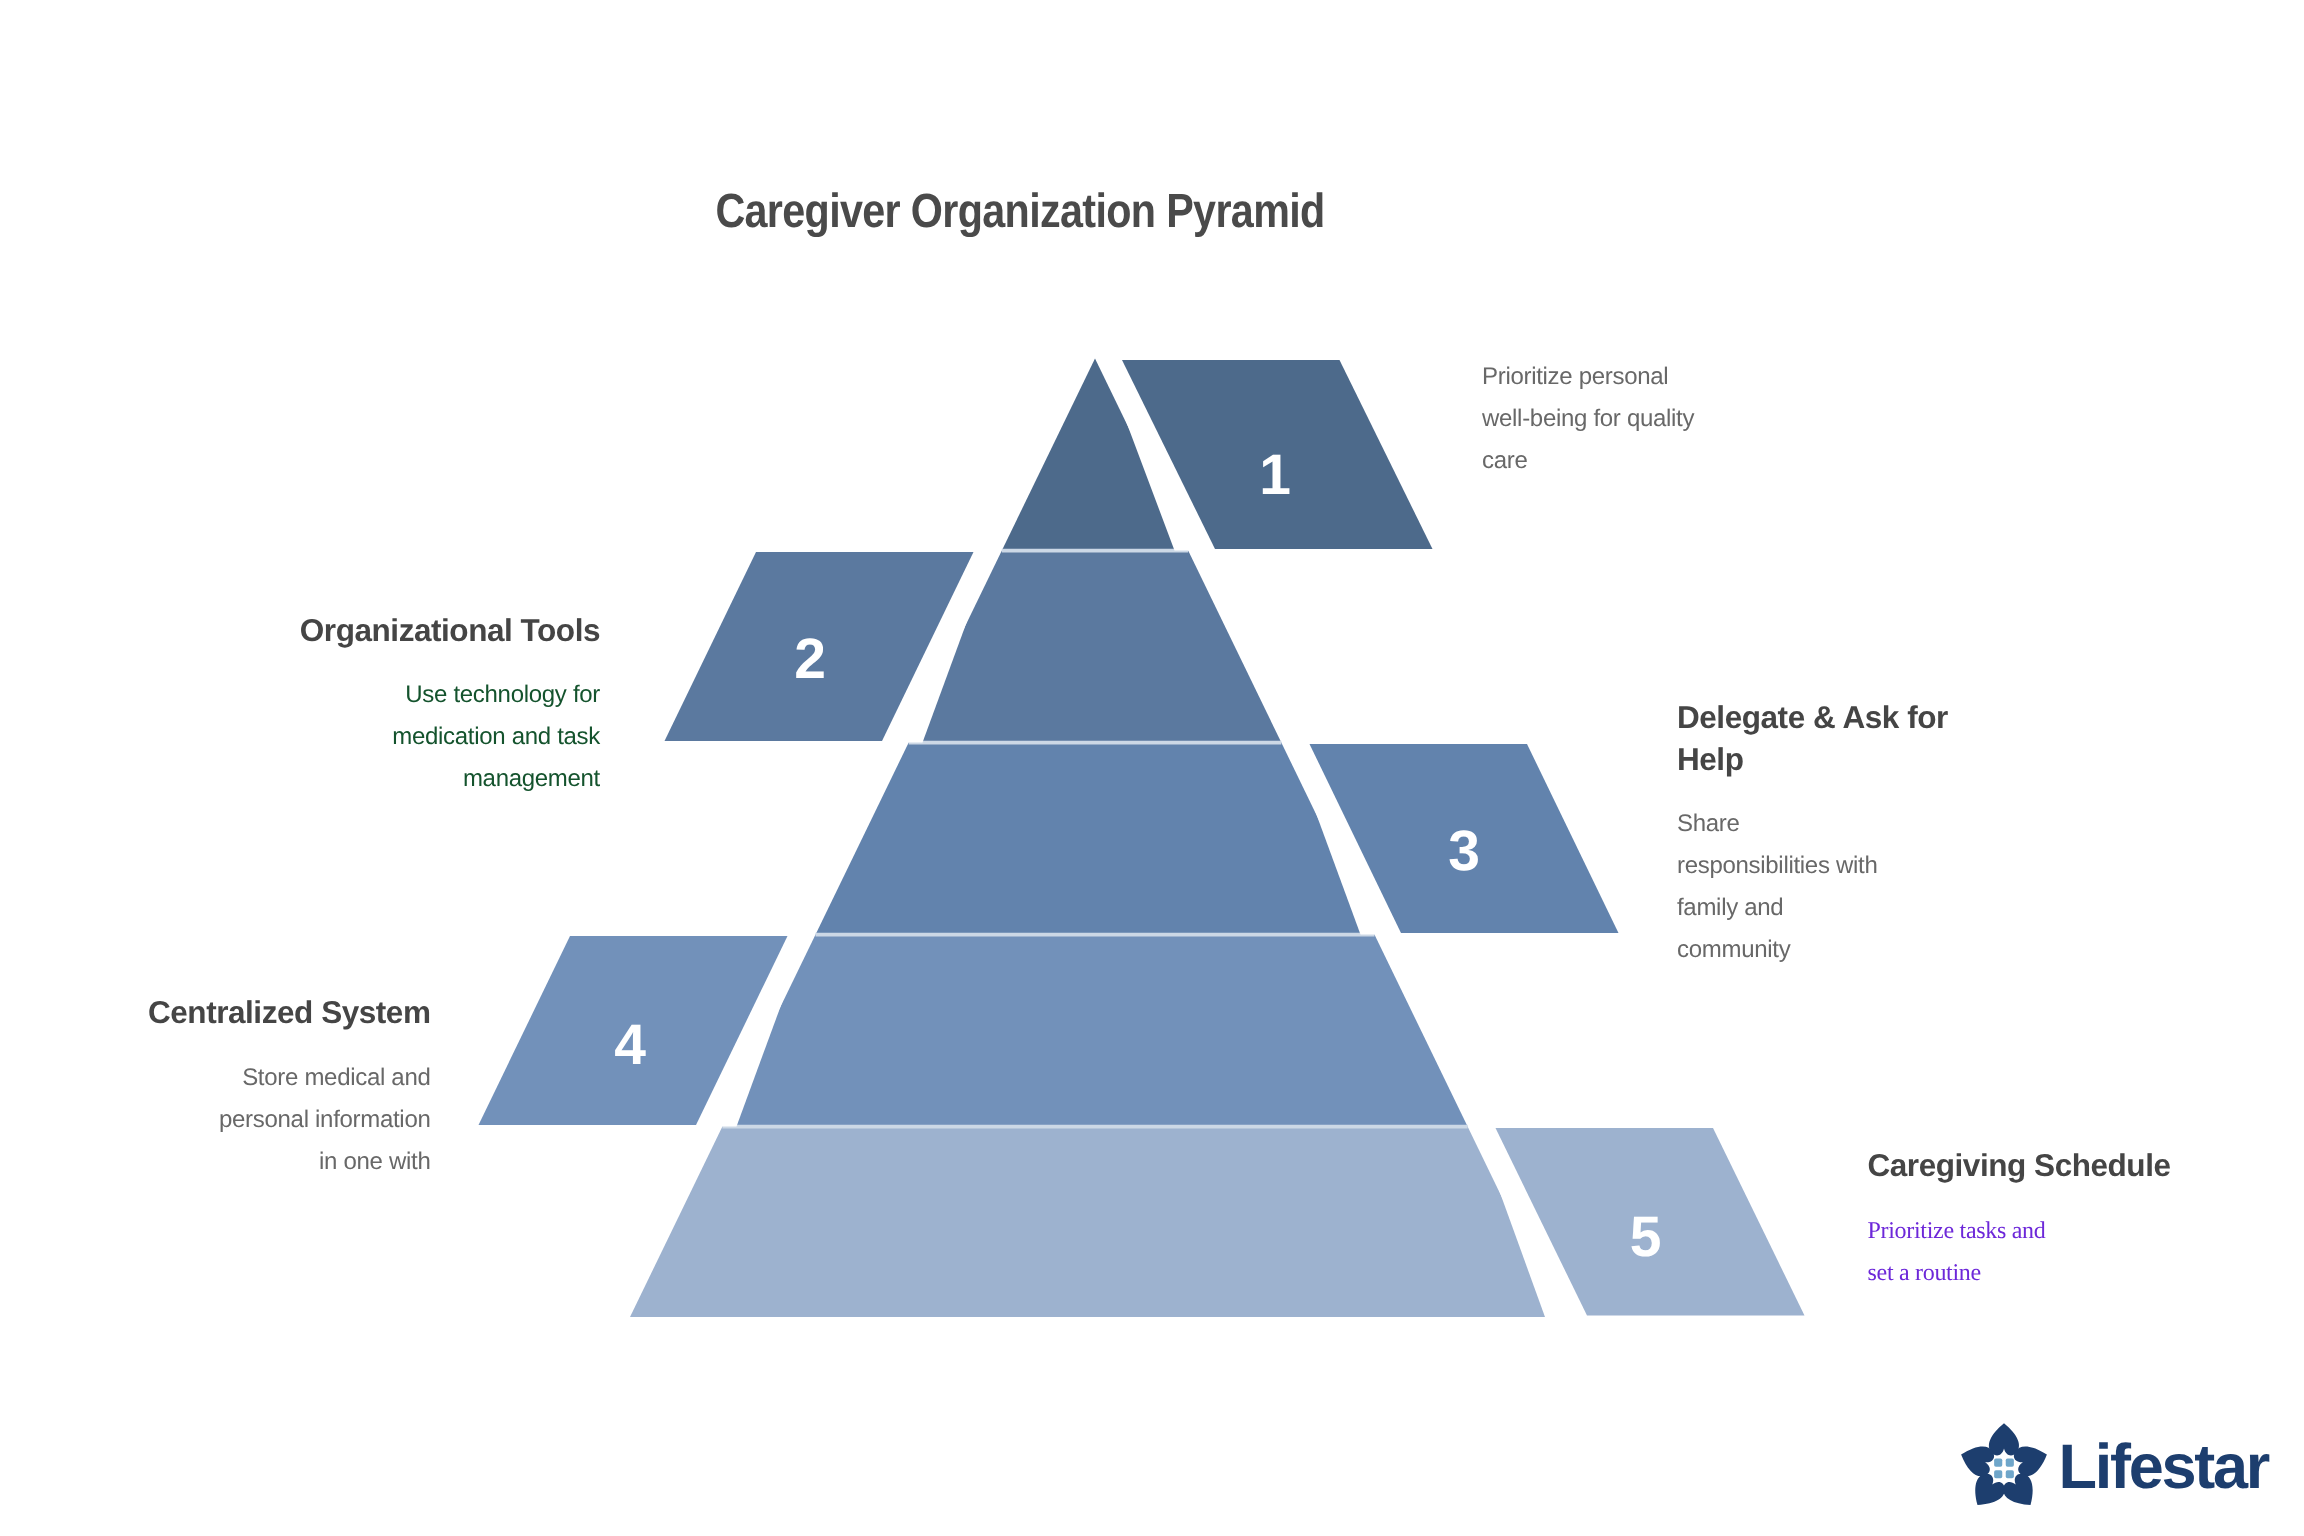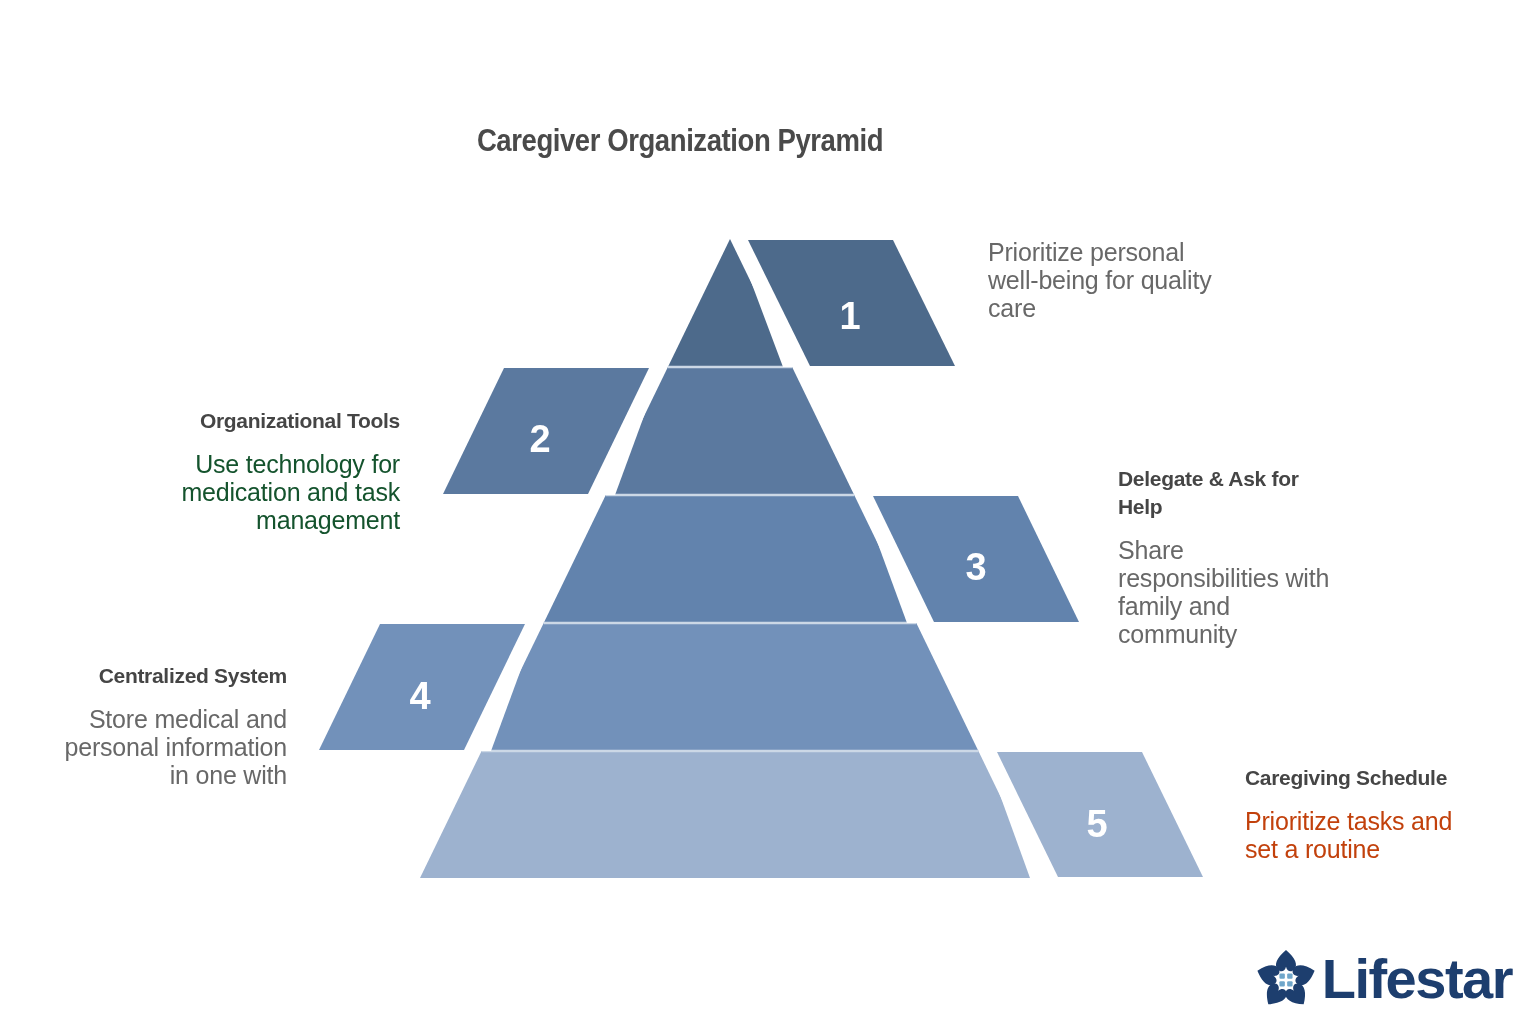--- a/index.html
+++ b/index.html
@@ -17,35 +17,35 @@
   .tab-num {
     font-family:"Liberation Sans", sans-serif;
     font-weight:bold; font-size:38px; text-anchor:middle;
   }
   .level-text { position:absolute; width:260px; }
   .level-text .heading {
     font-size:21px; font-weight:bold; line-height:28px;
     white-space:pre-line; letter-spacing:-0.3px;
   }
   .level-text .desc {
-    margin-top:15px; font-size:25px; line-height:28px;
+    margin-top:15px; font-size:16px; line-height:28px;
     white-space:pre-line; letter-spacing:-0.2px;
   }
   .align-right { text-align:right;margin-top:40px; }
   #lt1 { left:988px;  top:223px; }
   #lt2 { right:1136px; top:367px; }
   #lt3 { left:1118px; top:465px; }
   #lt4 { right:1249px; top:622px; }
   #lt5 { left:1245px; top:764px; }
   .logo {
     position:absolute; top:946px; right:24px;
     display:flex; align-items:center; gap:6px;
   }
   .logo-text {
-    font-size:56px; font-weight:bold; letter-spacing:-1.5px;
+    font-size:42px; font-weight:bold; letter-spacing:-1.5px;
   }
 </style>
 </head>
 <body>
 
 <div class="stage" style="background-color: rgb(255, 255, 255);">
 
   <h1 class="title" style="color: rgb(74, 74, 74);">Caregiver Organization Pyramid</h1>
 
   <svg class="pyramid" viewBox="0 0 1536 1024">
@@ -104,21 +104,21 @@
 
   <div class="level-text align-right" id="lt4">
     <div class="heading" style="color: rgb(69, 69, 69);">Centralized System</div>
     <div class="desc" style="color: rgb(104, 104, 104);">Store medical and
 personal information
 in one with</div>
   </div>
 
   <div class="level-text" id="lt5">
     <div class="heading" style="color: rgb(69, 69, 69);">Caregiving Schedule</div>
-    <div class="desc" style="color: #c2410c;">Prioritize tasks and
+    <div class="desc" style="color: #6d28d9; font-family: Liberation Serif, serif;">Prioritize tasks and
 set a routine</div>
   </div>
 
   <div class="logo">
     <svg viewBox="0 0 62 66" width="60" height="64" aria-hidden="true">
       <g>
         <path transform="translate(31,34) rotate(0) translate(0,-19) scale(1.15)" d="M0,-10.5 C-8.5,-3.5 -11,3 -7.5,7 C-4.6,10.4 -0.9,8.6 0,4.6 C0.9,8.6 4.6,10.4 7.5,7 C11,3 8.5,-3.5 0,-10.5 Z" fill="#1d3e6e"></path>
         <path transform="translate(31,34) rotate(72) translate(0,-19) scale(1.15)" d="M0,-10.5 C-8.5,-3.5 -11,3 -7.5,7 C-4.6,10.4 -0.9,8.6 0,4.6 C0.9,8.6 4.6,10.4 7.5,7 C11,3 8.5,-3.5 0,-10.5 Z" fill="#1d3e6e"></path>
         <path transform="translate(31,34) rotate(144) translate(0,-19) scale(1.15)" d="M0,-10.5 C-8.5,-3.5 -11,3 -7.5,7 C-4.6,10.4 -0.9,8.6 0,4.6 C0.9,8.6 4.6,10.4 7.5,7 C11,3 8.5,-3.5 0,-10.5 Z" fill="#1d3e6e"></path>
         <path transform="translate(31,34) rotate(216) translate(0,-19) scale(1.15)" d="M0,-10.5 C-8.5,-3.5 -11,3 -7.5,7 C-4.6,10.4 -0.9,8.6 0,4.6 C0.9,8.6 4.6,10.4 7.5,7 C11,3 8.5,-3.5 0,-10.5 Z" fill="#1d3e6e"></path>

